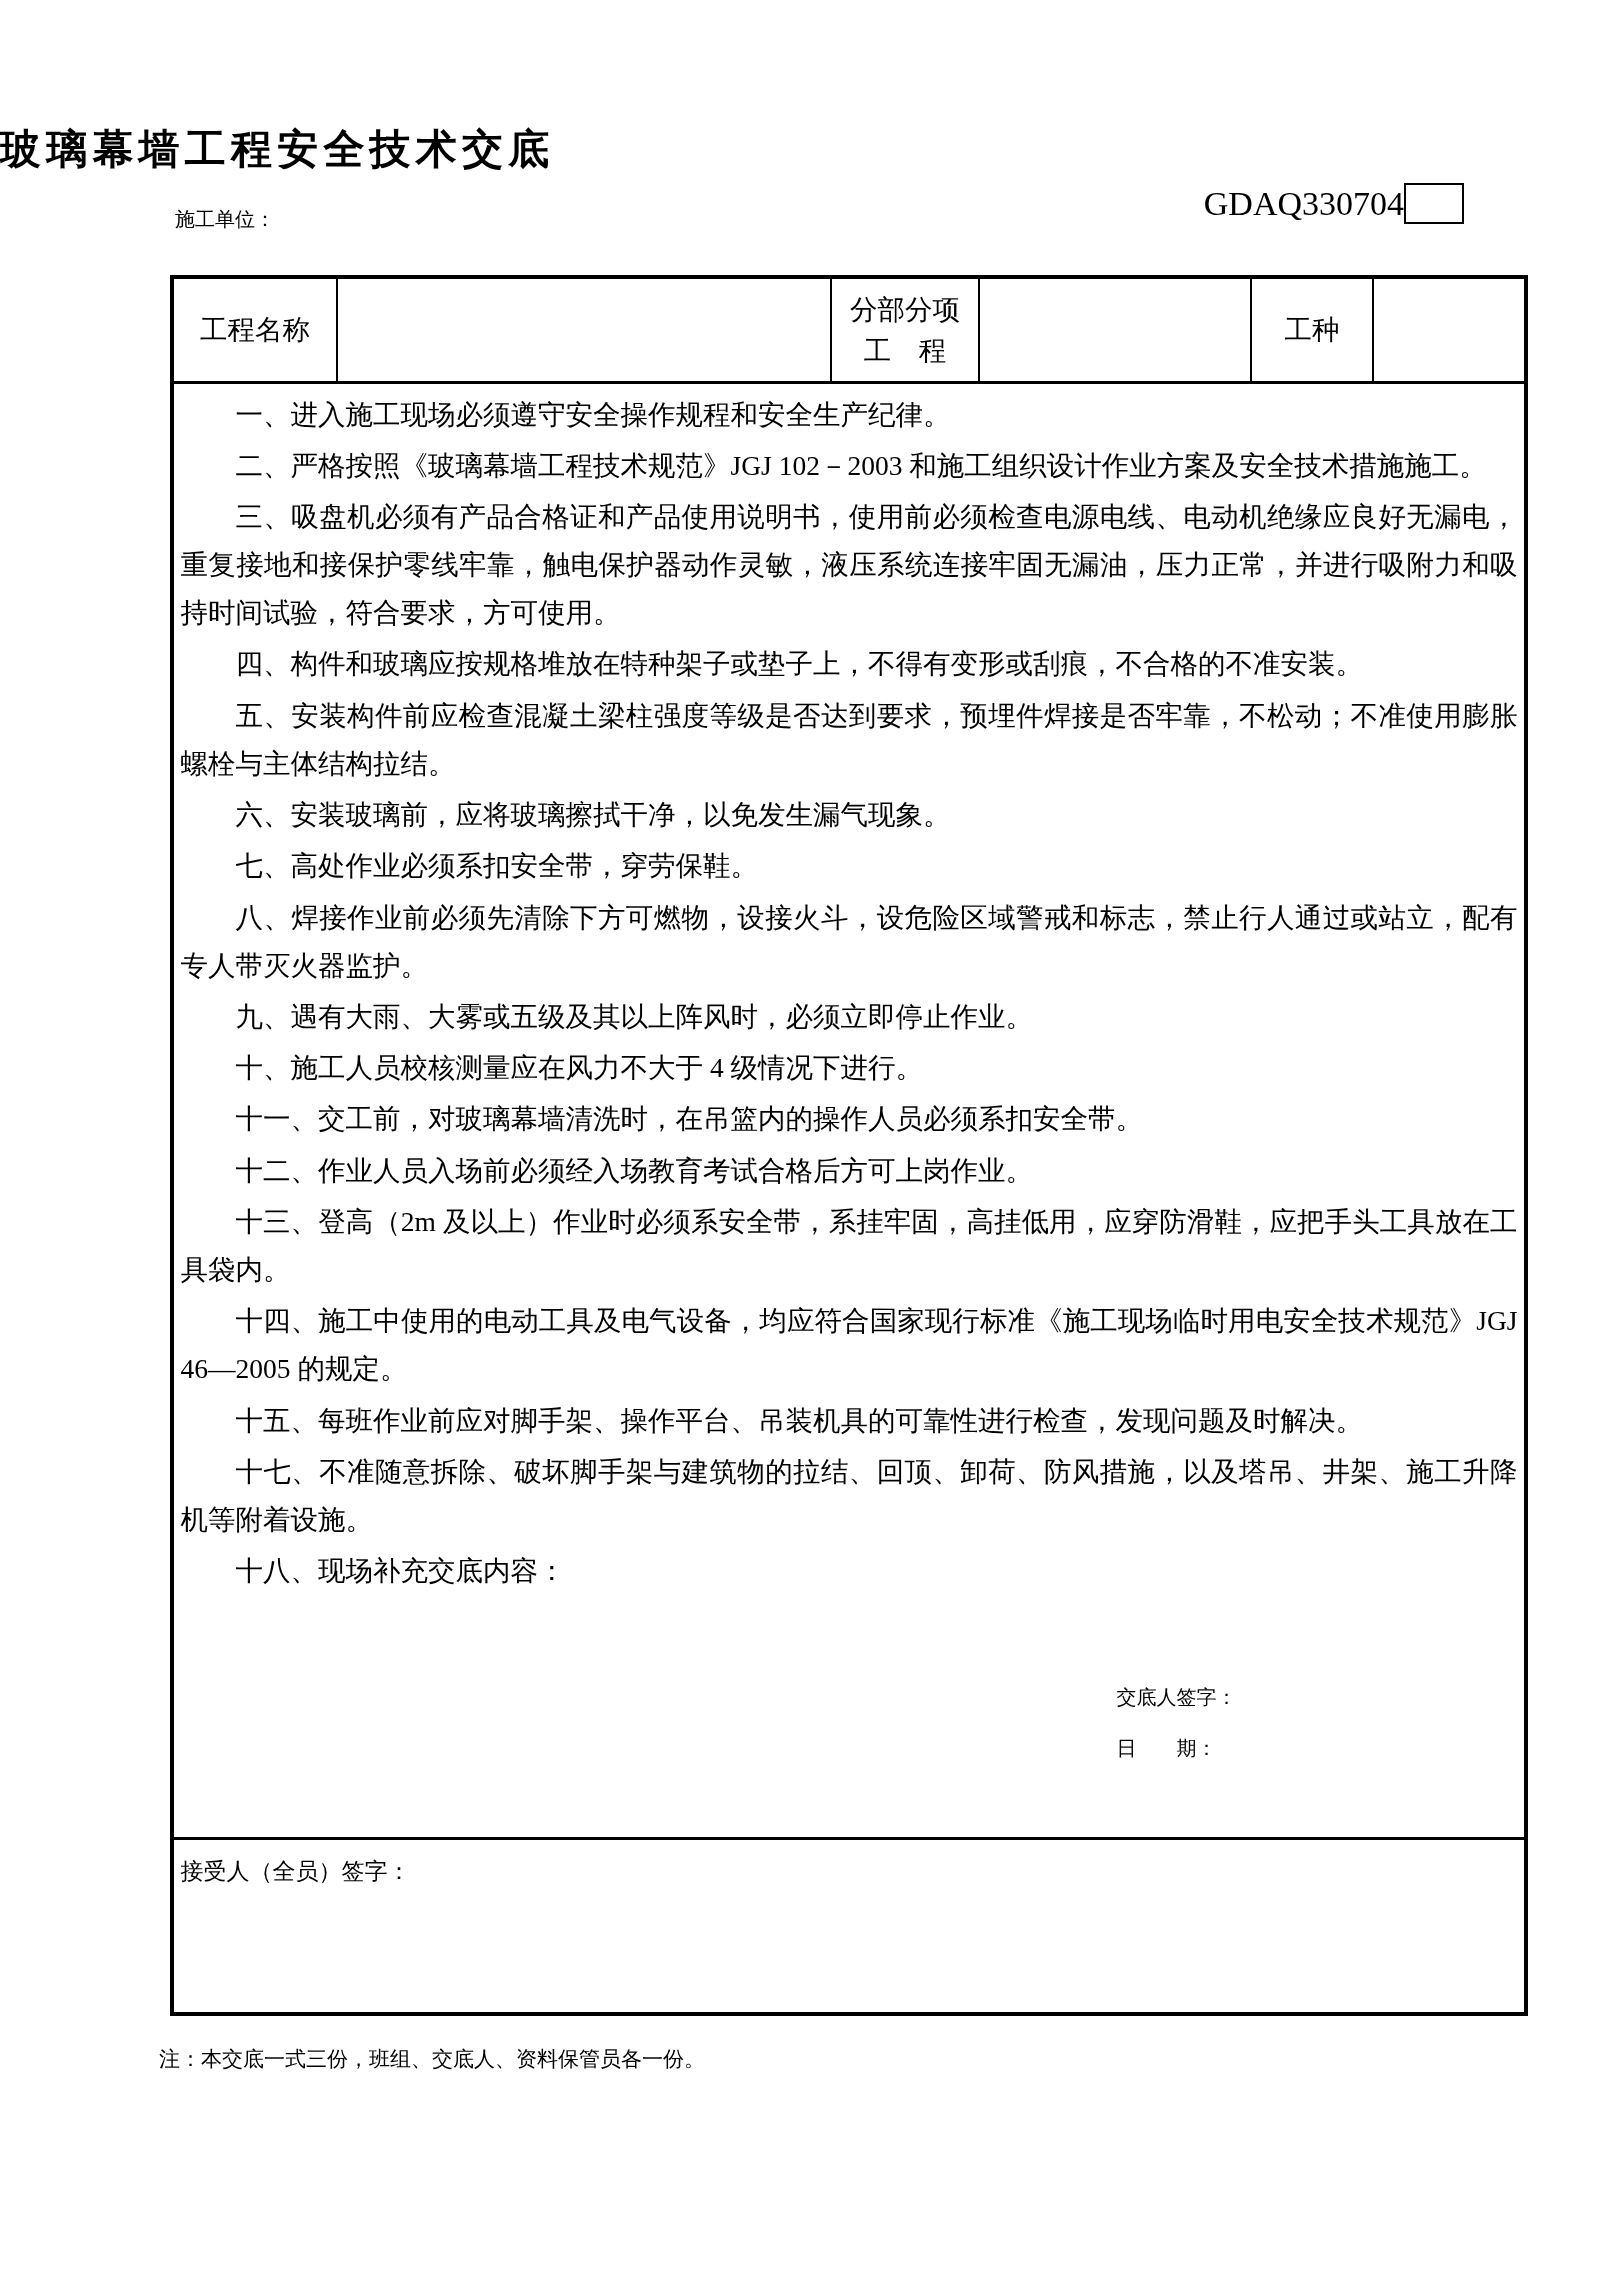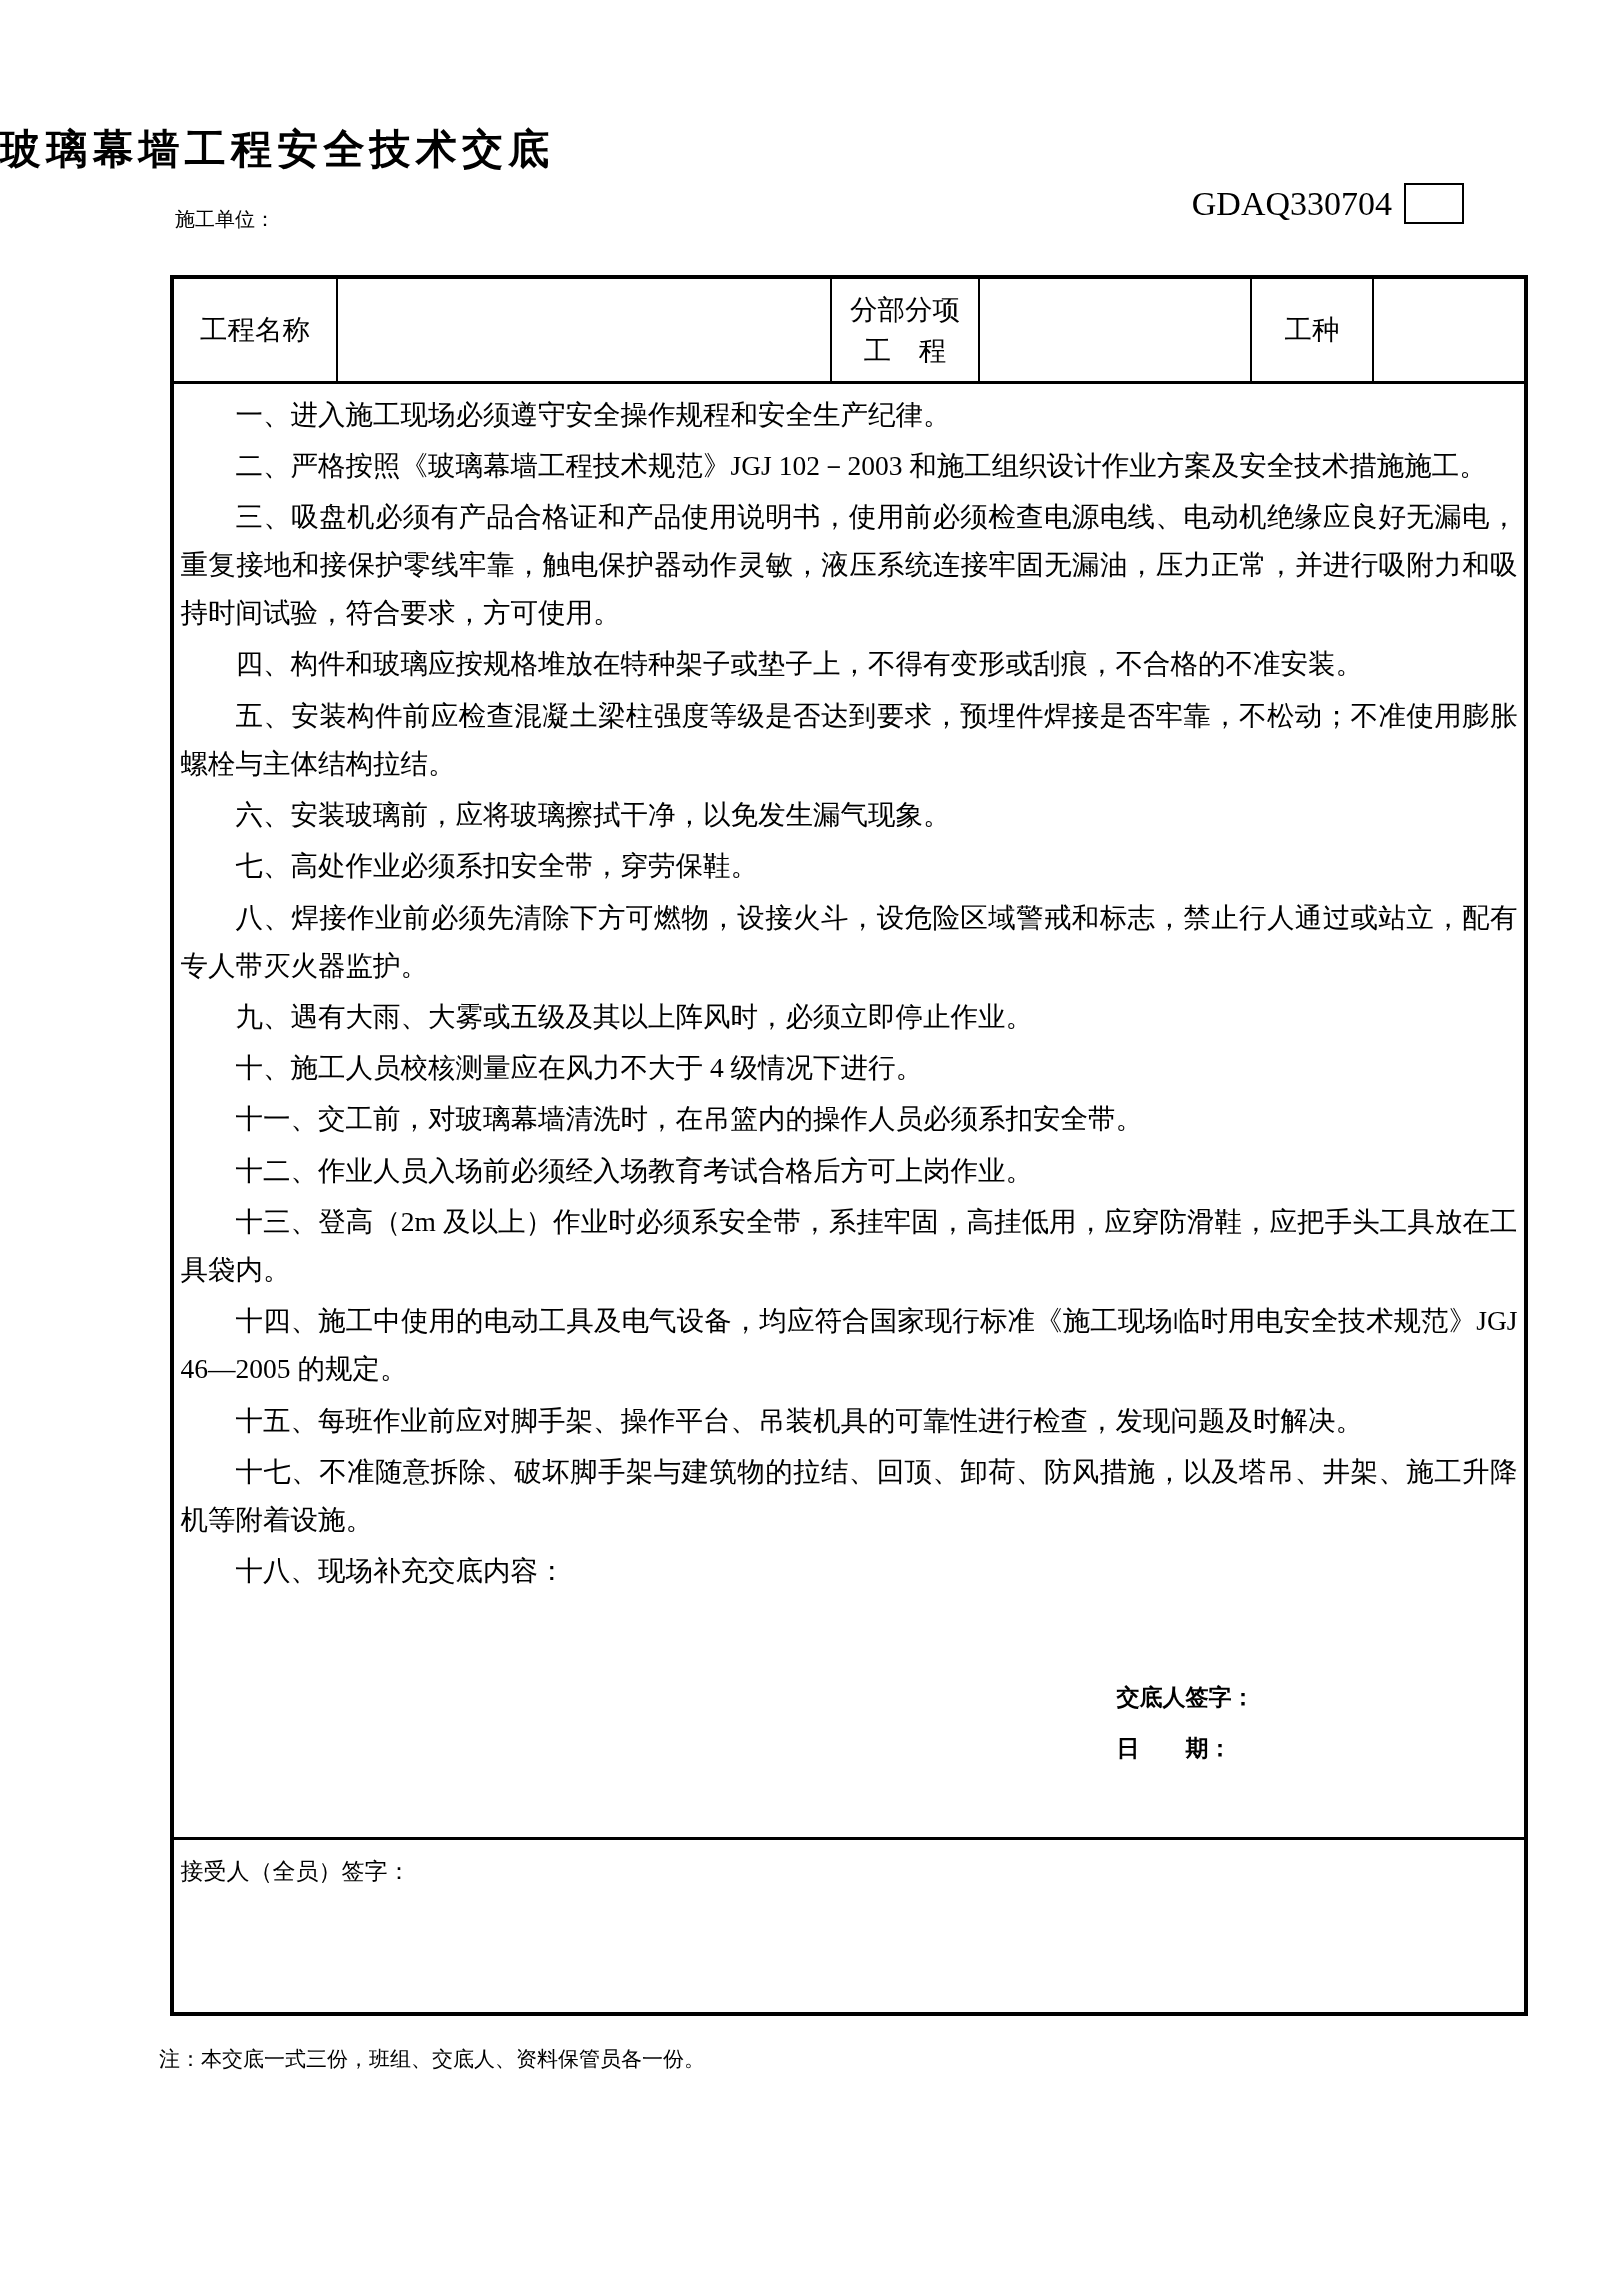--- a/index.html
+++ b/index.html
@@ -25,21 +25,21 @@
     text-align: left;
     font-size: 41px;
     font-weight: bold;
     letter-spacing: 5.2px;
   }
   .code-row {
     position: absolute;
     top: 183px;
     right: 159px;
     display: flex;
-    gap: 12px;
+    gap: 0;
     font-size: 34px;
     line-height: 41px;
   }
   .code-box {
     width: 56px;
     height: 37px;
     border: 2.6px solid #000;
     background: #fff;
   }
   .unit-row {
@@ -88,23 +88,22 @@
     line-height: 48px;
     text-align: justify;
   }
   .row-body p.clause {
     margin: 0 0 3.3px 0;
     text-indent: 2em;
   }
   .sign-block {
     margin-top: 77px;
     margin-left: 936px;
-    font-size: 23px;
+    font-size: 20px;
     line-height: 51px;
-    font-weight: bold;
   }
   .row-receiver {
     box-sizing: border-box;
     height: 175px;
     border-top: 3.9px solid #000;
     padding: 15.7px 6.5px 0 6.5px;
     font-size: 23px;
   }
   .foot-note {
     position: absolute;

